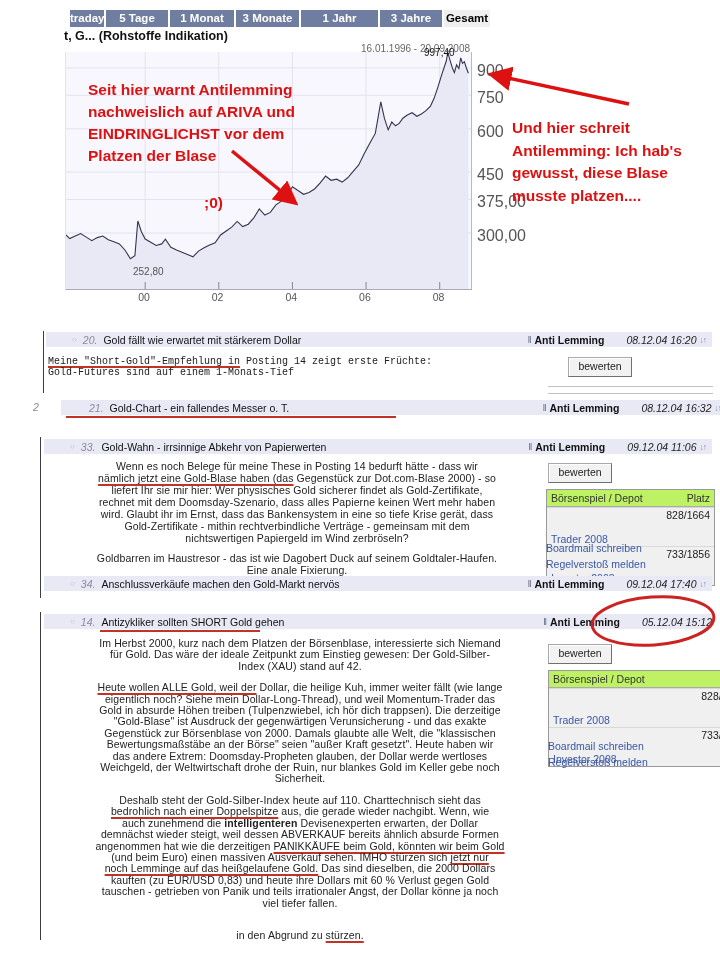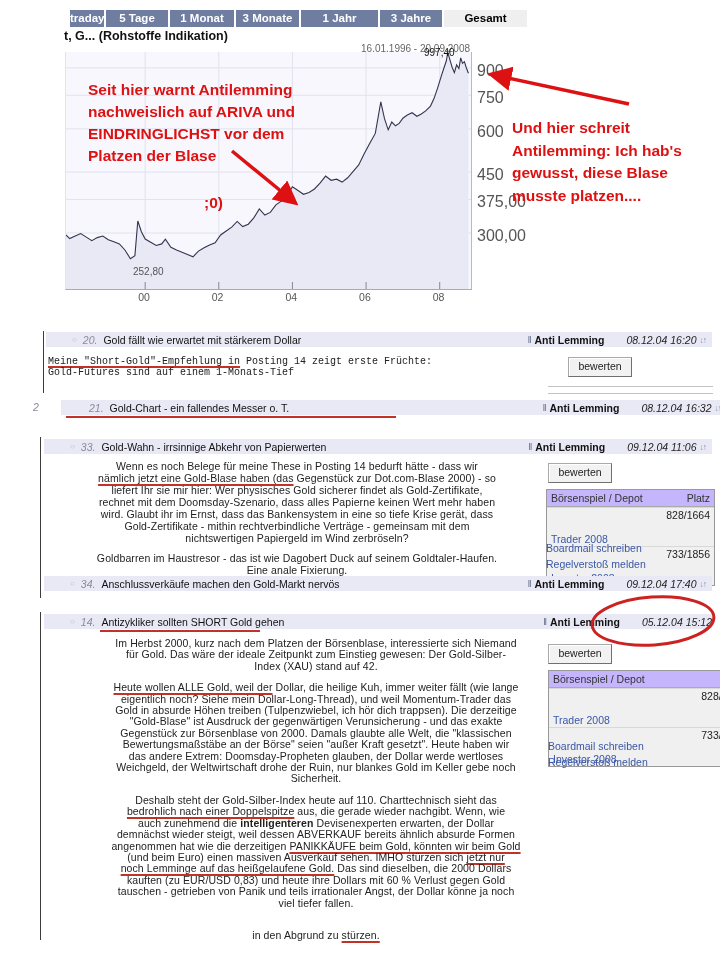--- a/index.html
+++ b/index.html
@@ -40,42 +40,42 @@
   .sans-body{position:absolute;font-size:10.5px;line-height:12px;color:#222;letter-spacing:0.1px;}
   .sans-body p{margin:0 0 8px 0;text-align:center;}
   #p5-body{line-height:11.4px;}
   #p5-body p{margin:0 0 10px 0;}
   .ru{text-decoration-line:underline;text-decoration-color:#c23327;text-decoration-thickness:2px;text-underline-offset:2px;}
   .btn{position:absolute;width:62px;height:18px;background:#f2f2f2;border:1px solid #707070;
        border-top-color:#a9a9a9;border-left-color:#a9a9a9;box-shadow:inset 1px 1px 0 #fff;
        font-size:10.5px;text-align:center;line-height:16px;color:#222;}
   .grayline{position:absolute;height:1px;background:#c2c2c2;}
   .depot{position:absolute;border:1px solid #999;background:#f0f0f0;font-size:10.5px;}
-  .depot .hd{display:flex;justify-content:space-between;padding:2px 4px;background:#c4b5fd;
+  .depot .hd{display:flex;justify-content:space-between;padding:2px 4px;background:#bef264;
              border-bottom:1px solid #aaa;color:#333;}
   .depot .row{display:flex;justify-content:space-between;padding:1px 4px;border-top:1px solid #d8d8d8;}
   .depot .lbl{color:#3a57a7;margin-top:24px;}
   .depot .val{color:#222;}
   .links{position:absolute;font-size:10.5px;line-height:16px;}
   .links a{color:#3a57a7;text-decoration:none;display:block;}
   .clip{position:absolute;overflow:hidden;}
 </style>
 </head>
 <body>
 
 <div id="page">
 
   <div id="tabs">
     <div class="tab" style="width:34px">traday</div>
     <div class="tab" style="width:62px">5 Tage</div>
     <div class="tab" style="width:64px">1 Monat</div>
     <div class="tab" style="width:63px">3 Monate</div>
     <div class="tab" style="width:77px">1 Jahr</div>
     <div class="tab" style="width:62px">3 Jahre</div>
-    <div class="tab active" style="width:83px">Gesamt</div>
+    <div class="tab active" style="width:46px">Gesamt</div>
   </div>
 
   <div id="chart-title">t, G... (Rohstoffe Indikation)</div>
   <div id="plot">
     <svg id="plot-svg" width="405" height="237">
         <line x1="0" y1="15.878573013183114" x2="405" y2="15.878573013183114" stroke="#e2e2ef" stroke-width="1"></line>
         <line x1="0" y1="43.28150299931448" x2="405" y2="43.28150299931448" stroke="#e2e2ef" stroke-width="1"></line>
         <line x1="0" y1="76.81997876184022" x2="405" y2="76.81997876184022" stroke="#e2e2ef" stroke-width="1"></line>
         <line x1="0" y1="120.0585942513429" x2="405" y2="120.0585942513429" stroke="#e2e2ef" stroke-width="1"></line>
         <line x1="0" y1="147.46152423747426" x2="405" y2="147.46152423747426" stroke="#e2e2ef" stroke-width="1"></line>
@@ -198,21 +198,21 @@
     <span class="post-icon">○</span>
     <span class="post-num">14.</span>
     <span class="post-title">Antizykliker sollten SHORT Gold gehen</span>
     <span class="hdr-right">
       <span class="user-icon">‖</span>
       <span class="author">Anti Lemming</span>
       <span class="date">05.12.04 15:12</span>
     </span>
   </div>
   <div class="redline" style="left:100px;top:630px;width:160px;"></div>
-  <div class="sans-body" id="p5-body" style="left:62px;top:638px;width:508px;">
+  <div class="sans-body" id="p5-body" style="left:46px;top:638px;width:508px;">
     <p><span>Im Herbst 2000, kurz nach dem Platzen der Börsenblase, interessierte sich Niemand</span><br><span>für Gold. Das wäre der ideale Zeitpunkt zum Einstieg gewesen: Der Gold-Silber-</span><br><span>Index (XAU) stand auf 42.</span></p>
     <p><span class="ru">Heute wollen ALLE Gold, weil der</span><span> Dollar, die heilige Kuh, immer weiter fällt (wie lange</span><br><span>eigentlich noch? Siehe mein Dollar-Long-Thread), und weil Momentum-Trader das</span><br><span>Gold in absurde Höhen treiben (Tulpenzwiebel, ich hör dich trappsen). Die derzeitige</span><br><span>"Gold-Blase" ist Ausdruck der gegenwärtigen Verunsicherung - und das exakte</span><br><span>Gegenstück zur Börsenblase von 2000. Damals glaubte alle Welt, die "klassischen</span><br><span>Bewertungsmaßstäbe an der Börse" seien "außer Kraft gesetzt". Heute haben wir</span><br><span>das andere Extrem: Doomsday-Propheten glauben, der Dollar werde wertloses</span><br><span>Weichgeld, der Weltwirtschaft drohe der Ruin, nur blankes Gold im Keller gebe noch</span><br><span>Sicherheit.</span></p>
     <p><span>Deshalb steht der Gold-Silber-Index heute auf 110. Charttechnisch sieht das</span><br><span class="ru">bedrohlich nach einer Doppelspitze</span><span> aus, die gerade wieder nachgibt. Wenn, wie</span><br><span>auch zunehmend die </span><span style="font-weight: bold;">intelligenteren</span><span> Devisenexperten erwarten, der Dollar</span><br><span>demnächst wieder steigt, weil dessen ABVERKAUF bereits ähnlich absurde Formen</span><br><span>angenommen hat wie die derzeitigen </span><span class="ru">PANIKKÄUFE beim Gold, könnten wir beim Gold</span><br><span>(und beim Euro) einen massiven Ausverkauf sehen. IMHO stürzen sich </span><span class="ru">jetzt nur</span><br><span class="ru">noch Lemminge auf das heißgelaufene Gold.</span><span> Das sind dieselben, die 2000 Dollars</span><br><span>kauften (zu EUR/USD 0,83) und heute ihre Dollars mit 60 % Verlust gegen Gold</span><br><span>tauschen - getrieben von Panik und teils irrationaler Angst, der Dollar könne ja noch</span><br><span>viel tiefer fallen.</span></p>
     <p><br><span>in den Abgrund zu </span><span class="ru">stürzen.</span></p>
   </div>
   <div class="clip" style="left:548px;top:642px;width:172px;height:140px;">
     <div class="btn" style="left:0;top:2px;">bewerten</div>
     <div class="depot" style="left:0;top:28px;width:200px;">
       <div class="hd">
         <span style="width:95px;">Börsenspiel / Depot</span>

